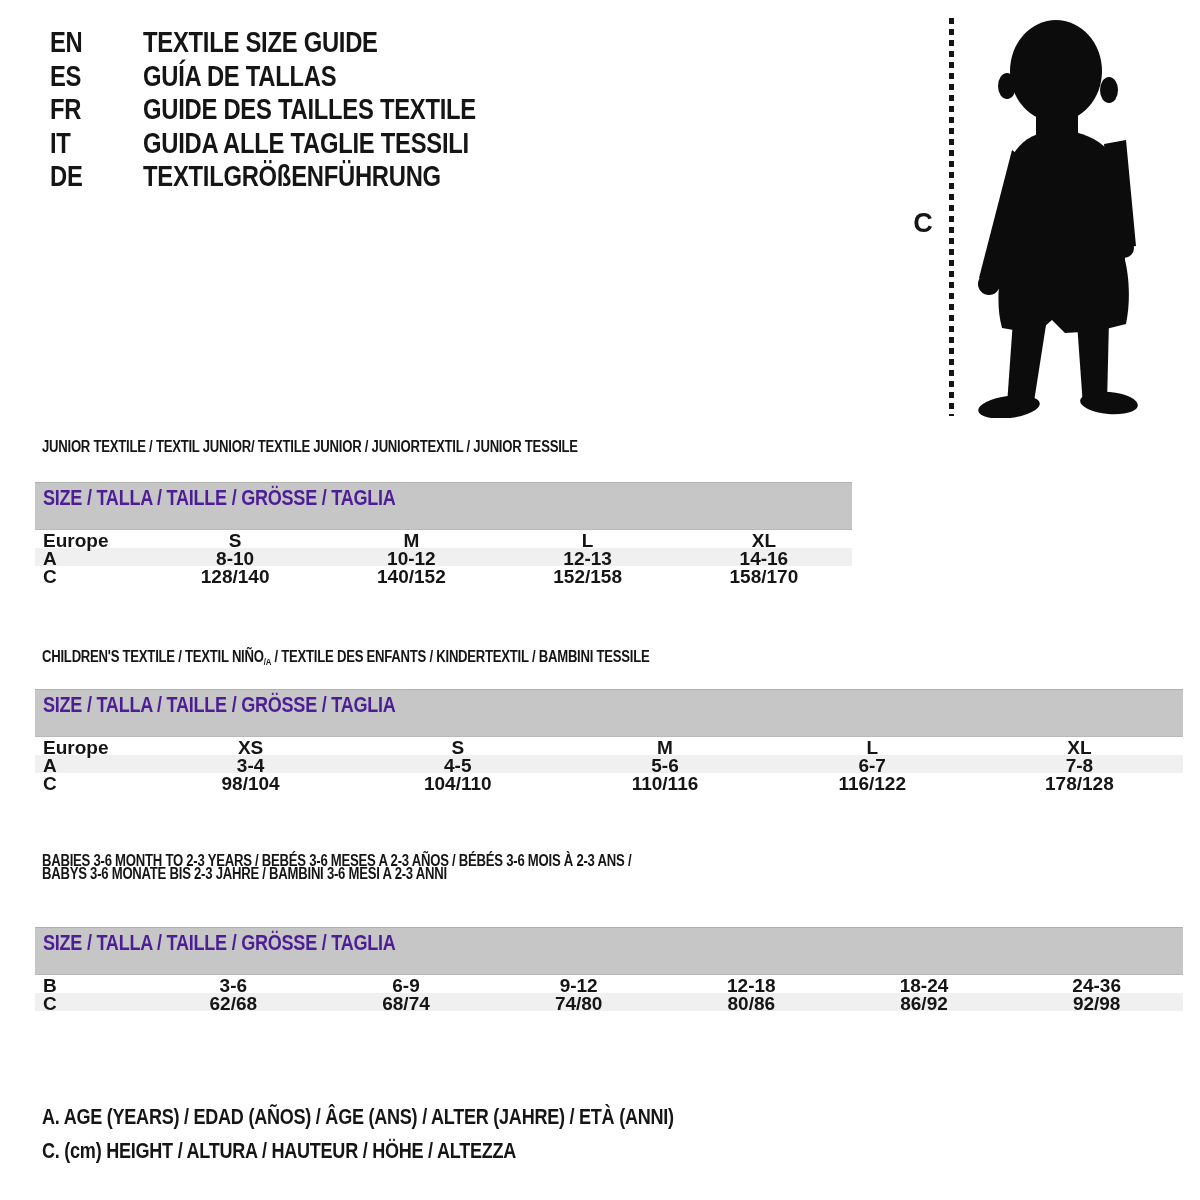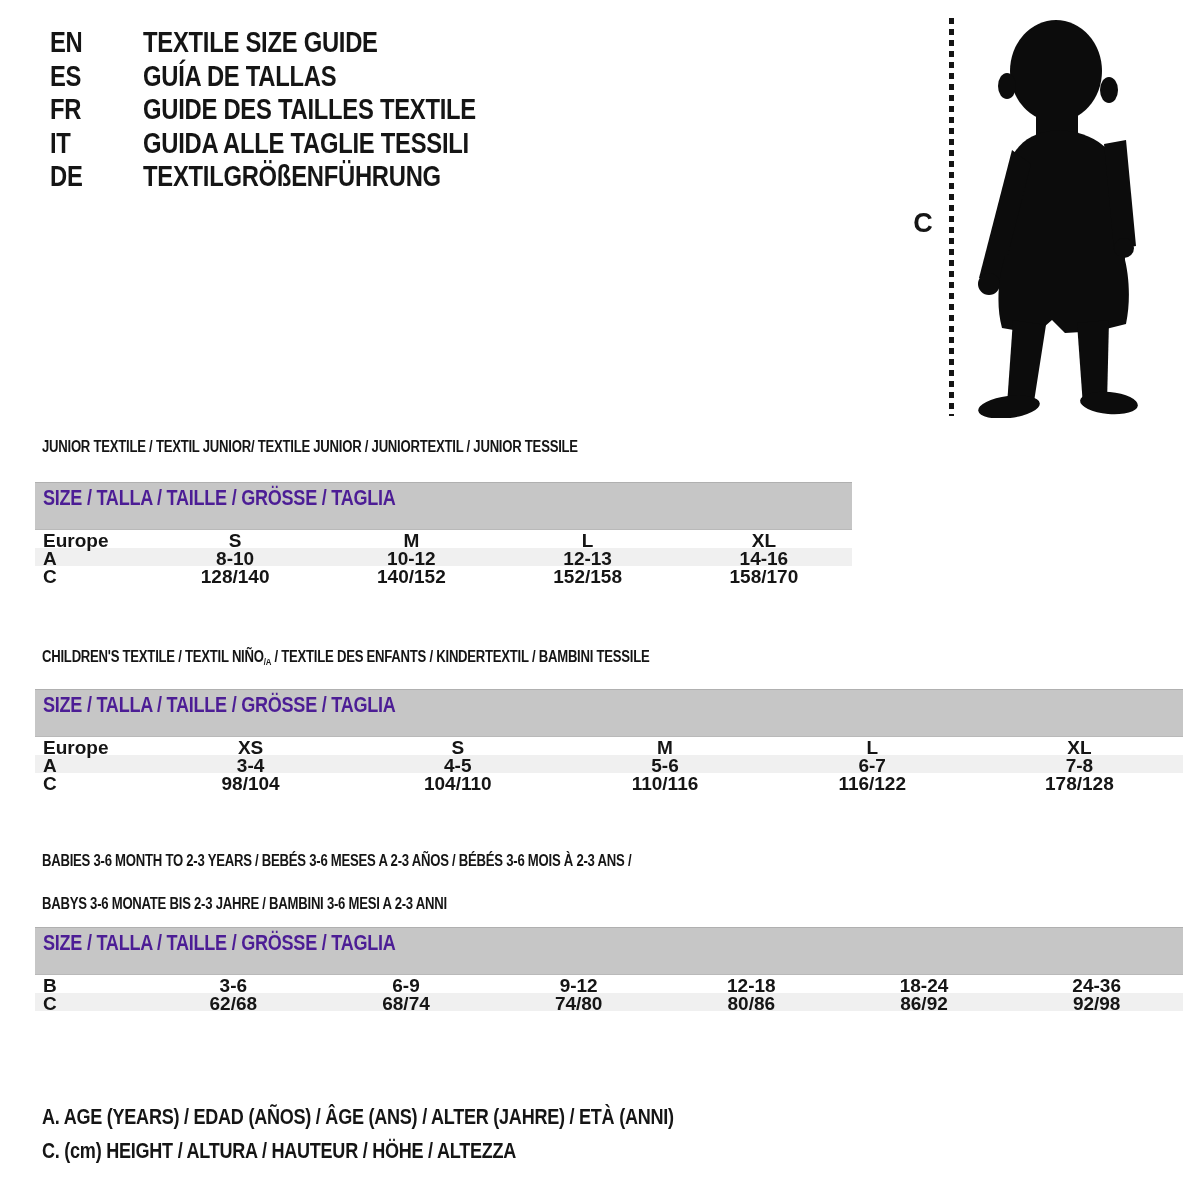--- a/index.html
+++ b/index.html
@@ -155,21 +155,21 @@
     <span class="cell">104/110</span>
     <span class="cell">110/116</span>
     <span class="cell">116/122</span>
     <span class="cell">178/128</span>
   </div>
 </div>
 
 <div class="sec-title" style="top:848px;">
   <span class="cond">BABIES 3-6 MONTH TO 2-3 YEARS / BEBÉS 3-6 MESES A 2-3 AÑOS / BÉBÉS 3-6 MOIS À 2-3 ANS /</span>
 </div>
-<div class="sec-title" style="top:891px;">
+<div class="sec-title" style="top:861px;">
   <span class="cond">BABYS 3-6 MONATE BIS 2-3 JAHRE / BAMBINI 3-6 MESI A 2-3 ANNI</span>
 </div>
 <div class="size-table" style="top:927px;width:1148px;">
   <div class="size-bar">
     <span class="cond">SIZE / TALLA / TAILLE / GRÖSSE / TAGLIA</span>
   </div>
   <div class="trow cols-6">
     <span class="rlabel">B</span>
     <span class="cell">3-6</span>
     <span class="cell">6-9</span>

